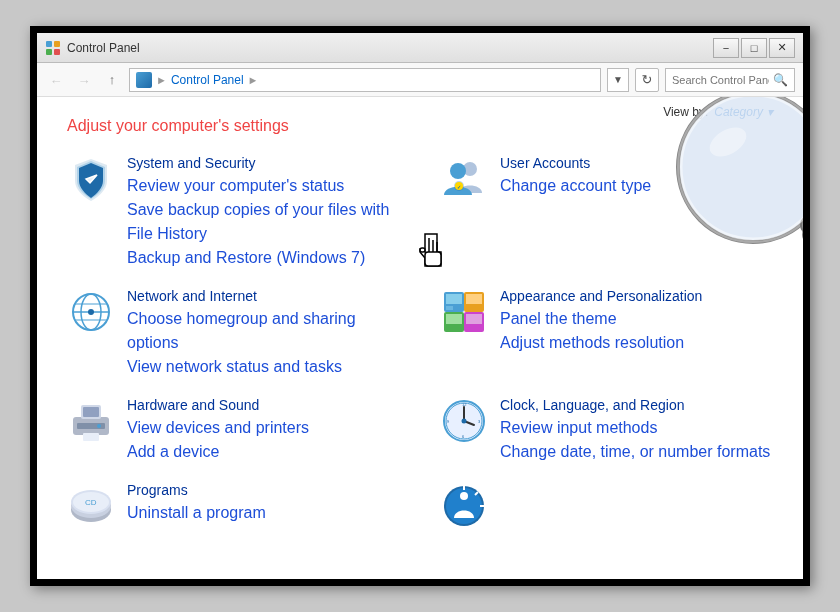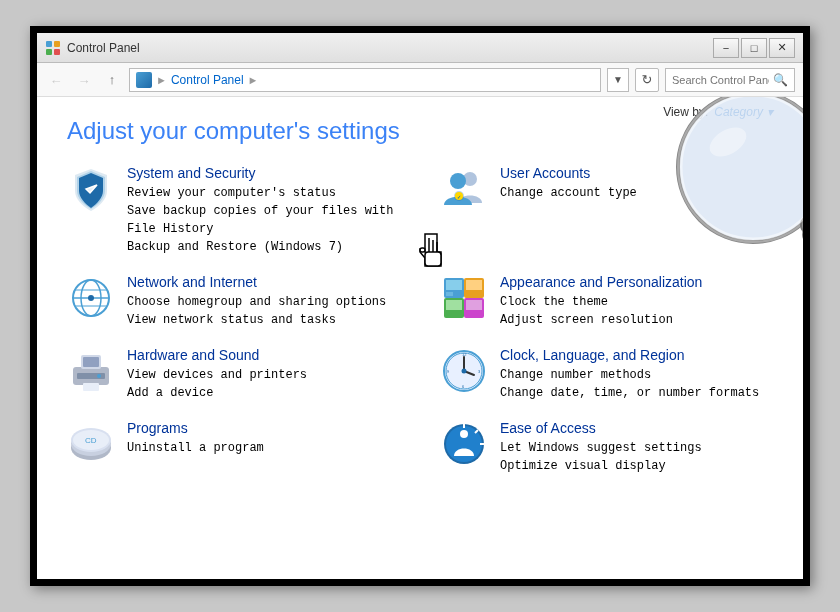--- a/index.html
+++ b/index.html
@@ -151,23 +151,23 @@
 
     
     .main-content {
       flex: 1;
       padding: 20px 30px;
       overflow: hidden;
       position: relative;
     }
 
     .page-title {
-      font-size: 24px;
+      font-size: 16px;
       font-weight: 300;
-      color: #3b82f6;
+      color: #ef4444;
       margin-bottom: 20px;
     }
 
     
     .view-by-bar {
       position: absolute;
       top: 8px;
       right: 30px;
       display: flex;
       align-items: center;
@@ -214,25 +214,24 @@
 
     .cat-title {
       font-size: 14px;
       color: #003399;
       cursor: pointer;
       margin-bottom: 3px;
       font-weight: normal;
     }
 
     .cat-link {
-      font-size: 12px;
-      color: #000000;
+      font-size: 16px;
+      color: #1d4ed8;
       cursor: pointer;
       line-height: 1.5;
-      font-family: Liberation Mono, monospace;
     }
 
     
     .magnifier-overlay {
       position: absolute;
       top: -20px;
       right: -60px;
       width: 200px;
       height: 200px;
       pointer-events: none;
@@ -369,22 +368,22 @@
             <rect x="24" y="4" width="20" height="20" rx="2" fill="#e8a020"></rect>
             <rect x="26" y="6" width="16" height="10" fill="#ffd080"></rect>
             <rect x="4" y="24" width="20" height="20" rx="2" fill="#4caf50"></rect>
             <rect x="6" y="26" width="16" height="10" fill="#a0e0a0"></rect>
             <rect x="24" y="24" width="20" height="20" rx="2" fill="#cc44cc"></rect>
             <rect x="26" y="26" width="16" height="10" fill="#e0a0e0"></rect>
           </svg>
         </div>
         <div class="cat-content">
           <span class="cat-title">Appearance and Personalization</span>
-          <span class="cat-link">Clock the theme</span>
-          <span class="cat-link">Adjust screen resolution</span>
+          <span class="cat-link">Panel the theme</span>
+          <span class="cat-link">Adjust methods resolution</span>
         </div>
       </div>
 
       <div class="category-item">
         <div class="cat-icon">
           <svg width="48" height="48" viewBox="0 0 48 48">
 
             <rect x="6" y="20" width="36" height="18" rx="3" fill="#b0b8c8"></rect>
             <rect x="10" y="26" width="28" height="6" rx="1" fill="#8090a8"></rect>
             <rect x="14" y="8" width="20" height="14" rx="2" fill="#d0d8e8"></rect>
@@ -409,21 +408,21 @@
             <line x1="24" y1="24" x2="34" y2="28" stroke="#333" stroke-width="2" stroke-linecap="round"></line>
             <circle cx="24" cy="24" r="2.5" fill="#1e6aa8"></circle>
             <text x="22" y="9" font-size="4" fill="#1e6aa8">12</text>
             <text x="38" y="26" font-size="4" fill="#1e6aa8">3</text>
             <text x="22" y="41" font-size="4" fill="#1e6aa8">6</text>
             <text x="7" y="26" font-size="4" fill="#1e6aa8">9</text>
           </svg>
         </div>
         <div class="cat-content">
           <span class="cat-title">Clock, Language, and Region</span>
-          <span class="cat-link">Change number methods</span>
+          <span class="cat-link">Review input methods</span>
           <span class="cat-link">Change date, time, or number formats</span>
         </div>
       </div>
 
       <div class="category-item">
         <div class="cat-icon">
           <svg width="48" height="48" viewBox="0 0 48 48">
             <ellipse cx="24" cy="28" rx="20" ry="12" fill="#b0b8c8"></ellipse>
             <ellipse cx="24" cy="24" rx="20" ry="12" fill="#c8d0e0"></ellipse>
             <ellipse cx="24" cy="20" rx="20" ry="12" fill="#d8e0f0"></ellipse>
@@ -443,25 +442,20 @@
             <circle cx="24" cy="24" r="20" fill="#1e6aa8"></circle>
             <circle cx="24" cy="24" r="18" fill="#2080cc"></circle>
 
             <circle cx="24" cy="14" r="4" fill="white"></circle>
             <path d="M14 36 C14 26 34 26 34 36" fill="white"></path>
 
             <line x1="24" y1="4" x2="24" y2="8" stroke="white" stroke-width="2"></line>
             <line x1="38" y1="10" x2="35" y2="13" stroke="white" stroke-width="2"></line>
             <line x1="44" y1="24" x2="40" y2="24" stroke="white" stroke-width="2"></line>
           </svg>
-        </div>
-        <div class="cat-content">
-          <span class="cat-title">Ease of Access</span>
-          <span class="cat-link">Let Windows suggest settings</span>
-          <span class="cat-link">Optimize visual display</span>
         </div>
       </div>
 
     </div>
 
     <div class="cursor-overlay">
       <svg width="32" height="38" viewBox="0 0 32 38">
 
         <path d="M8 2 L8 20 L5 17 L3 17 L3 20 L8 26 L8 34 L24 34 L24 20 L20 20 L20 2 Z" fill="white" stroke="black" stroke-width="1.5"></path>
         <line x1="12" y1="6" x2="12" y2="20" stroke="black" stroke-width="1.5"></line>

